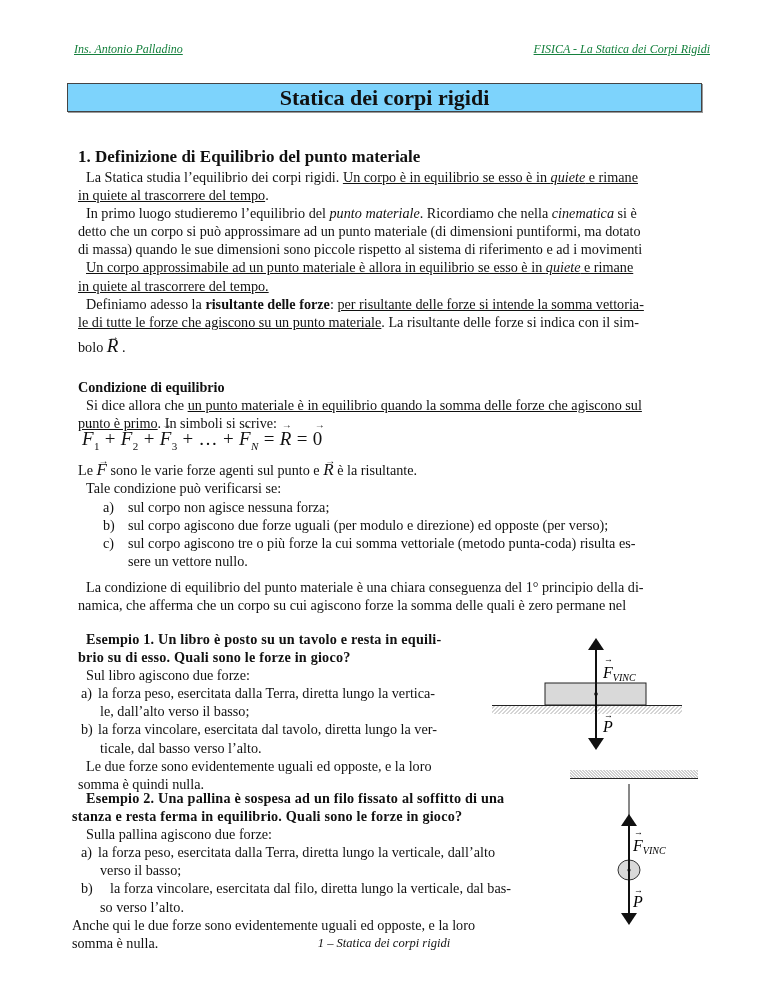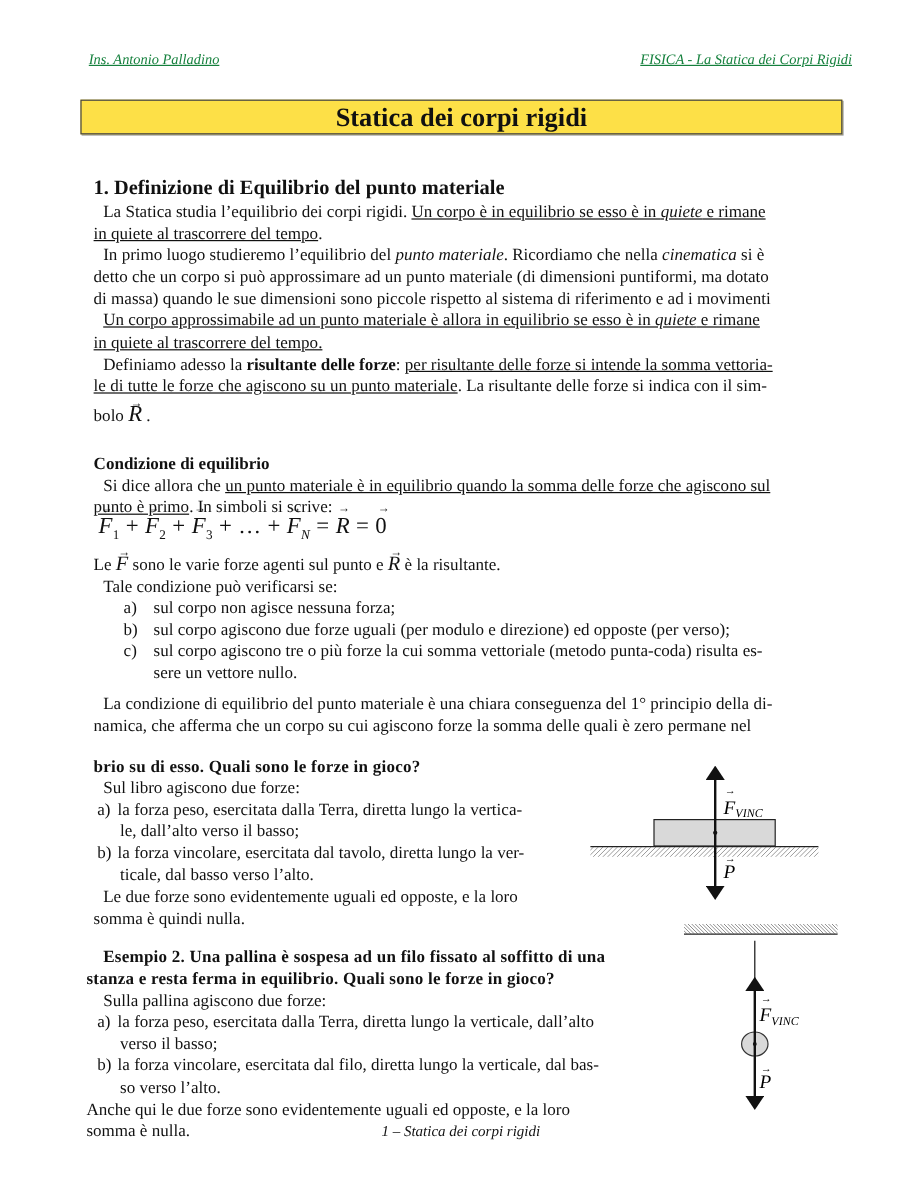--- a/index.html
+++ b/index.html
@@ -2,21 +2,21 @@
 <html><head>
 <meta charset="utf-8">
 <style>
   html, body { margin: 0; padding: 0; background: #ffffff; }
   body { width: 768px; height: 994px; position: relative; overflow: hidden;
          font-family: "Liberation Serif", serif; color: #111; }
   .abs { position: absolute; }
   .hdr { font-size: 12px; font-style: italic; text-decoration: underline; color: #15803d; top: 42px; }
   .hdr-left { left: 74px; }
   .hdr-right { right: 58px; }
-  .title-box { left: 67px; top: 83px; width: 633px; height: 27px; background: #fde047;
+  .title-box { left: 67px; top: 83px; width: 633px; height: 27px; background: #7dd3fc;
                border: 1px solid #444; box-shadow: 1px 1px 0 #999;
                display: flex; align-items: center; justify-content: center; }
   .title-box span { font-size: 22px; font-weight: bold; }
   .h1 { left: 78px; top: 147px; font-size: 17px; font-weight: bold; }
   .p { font-size: 14.2px; line-height: 18.1px; text-align: justify; }
   .u { text-decoration: underline; }
   .b { font-weight: bold; }
   .i { font-style: italic; }
   .vec { position: relative; font-style: italic; display: inline-block; }
   .vec::before { content: "\2192"; position: absolute; left: 2px; top: -9px; font-size: 10px; font-style: normal; }
@@ -82,20 +82,21 @@
 <div class="list-item" style="left:103px; top:534px;"><span>c)</span></div>
 <div class="list-item" style="left:128px; top:534px; width:572px; text-align:justify;">sul corpo agiscono tre o più forze la cui somma vettoriale (metodo punta-coda) risulta es-</div>
 <div class="list-item" style="left:128px; top:552px;">sere un vettore nullo.</div>
 
 <div class="abs p" style="left:78px; top:578px; width:622px;">
   <div style="text-indent:8px;">La condizione di equilibrio del punto materiale è una chiara conseguenza del 1° principio della di-</div>
   <div>namica, che afferma che un corpo su cui agiscono forze la somma delle quali è zero permane nel</div>
 </div>
 
 <div class="abs p" style="left:78px; top:630px; width:400px;">
+  <div class="ex-title" style="text-indent:8px; text-align:justify;">Esempio 1. Un libro è posto su un tavolo e resta in equili-</div>
   <div class="ex-title">brio su di esso. Quali sono le forze in gioco?</div>
   <div style="text-indent:8px;">Sul libro agiscono due forze:</div>
   <div style="display:flex;">
       <span style="width:17px; padding-left:3px;">a)</span>
       <span style="flex:1; text-align:justify;">la forza peso, esercitata dalla Terra, diretta lungo la vertica-</span>
     </div>
   <div style="padding-left:22px;">le, dall’alto verso il basso;</div>
   <div style="display:flex;">
       <span style="width:17px; padding-left:3px;">b)</span>
       <span style="flex:1; text-align:justify;">la forza vincolare, esercitata dal tavolo, diretta lungo la ver-</span>
@@ -130,21 +131,21 @@
   <div class="ex-title" style="text-indent:8px; text-align:justify;">Esempio 2. Una pallina è sospesa ad un filo fissato al soffitto di una</div>
   <div class="ex-title" style="margin-left:-6px;">stanza e resta ferma in equilibrio. Quali sono le forze in gioco?</div>
   <div style="text-indent:8px;">Sulla pallina agiscono due forze:</div>
   <div style="display:flex;">
       <span style="width:17px; padding-left:3px;">a)</span>
       <span style="flex:1; text-align:justify;">la forza peso, esercitata dalla Terra, diretta lungo la verticale, dall’alto</span>
     </div>
   <div style="padding-left:22px;">verso il basso;</div>
   <div style="display:flex;">
       <span style="width:17px; padding-left:3px;">b)</span>
-      <span style="flex:1; text-align:justify;">la forza vincolare, esercitata dal filo, diretta lungo la verticale, dal bas-</span>
+      <span style="flex:1; text-align:justify;margin-left:12px;">la forza vincolare, esercitata dal filo, diretta lungo la verticale, dal bas-</span>
     </div>
   <div style="padding-left:22px;">so verso l’alto.</div>
   <div style="margin-left:-6px; text-align:justify;">Anche qui le due forze sono evidentemente uguali ed opposte, e la loro</div>
   <div style="margin-left:-6px;">somma è nulla.</div>
 </div>
 
 <svg class="abs" style="left:565px; top:765px;" width="160" height="170" viewBox="0 0 160 170">
   <defs>
     <pattern id="hatch2" width="3" height="8" patternUnits="userSpaceOnUse" patternTransform="skewX(45)">
       <line x1="0" y1="0" x2="0" y2="8" stroke="#444" stroke-width="1"></line>

